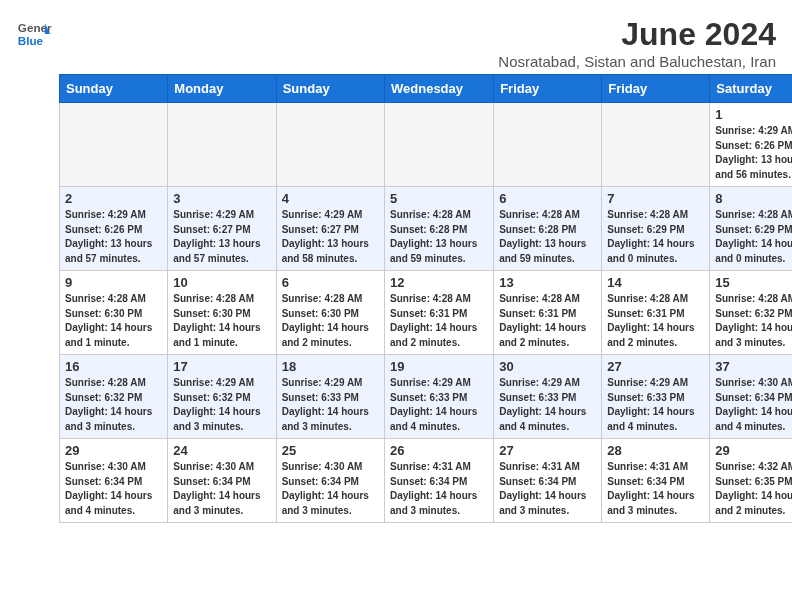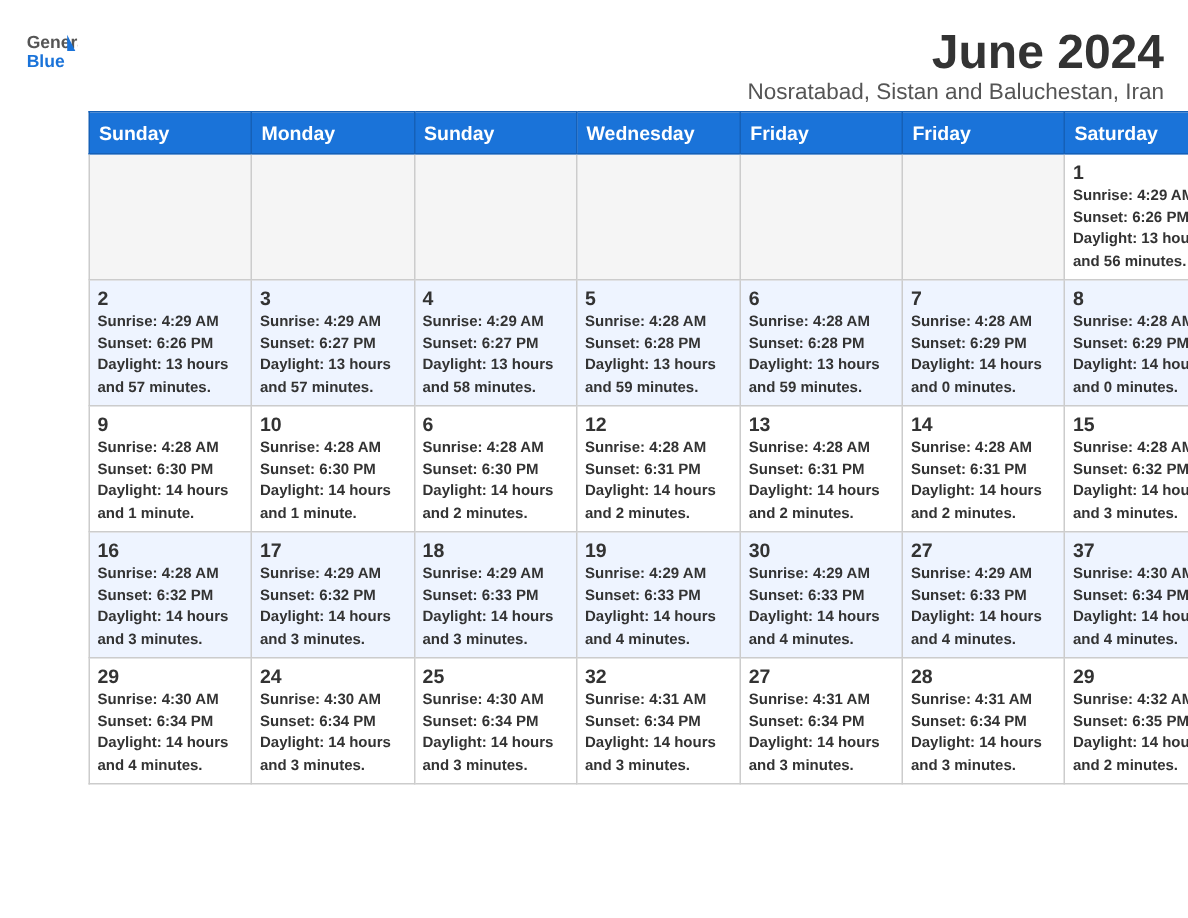--- a/index.html
+++ b/index.html
@@ -225,21 +225,21 @@
         </td>
         <td>
           <span class="day-number">24</span>
           <div class="day-info">Sunrise: 4:30 AM<br>Sunset: 6:34 PM<br>Daylight: 14 hours<br>and 3 minutes.</div>
         </td>
         <td>
           <span class="day-number">25</span>
           <div class="day-info">Sunrise: 4:30 AM<br>Sunset: 6:34 PM<br>Daylight: 14 hours<br>and 3 minutes.</div>
         </td>
         <td>
-          <span class="day-number">32</span>
+          <span class="day-number">26</span>
           <div class="day-info">Sunrise: 4:31 AM<br>Sunset: 6:34 PM<br>Daylight: 14 hours<br>and 3 minutes.</div>
         </td>
         <td>
           <span class="day-number">27</span>
           <div class="day-info">Sunrise: 4:31 AM<br>Sunset: 6:34 PM<br>Daylight: 14 hours<br>and 3 minutes.</div>
         </td>
         <td>
           <span class="day-number">28</span>
           <div class="day-info">Sunrise: 4:31 AM<br>Sunset: 6:34 PM<br>Daylight: 14 hours<br>and 3 minutes.</div>
         </td>

